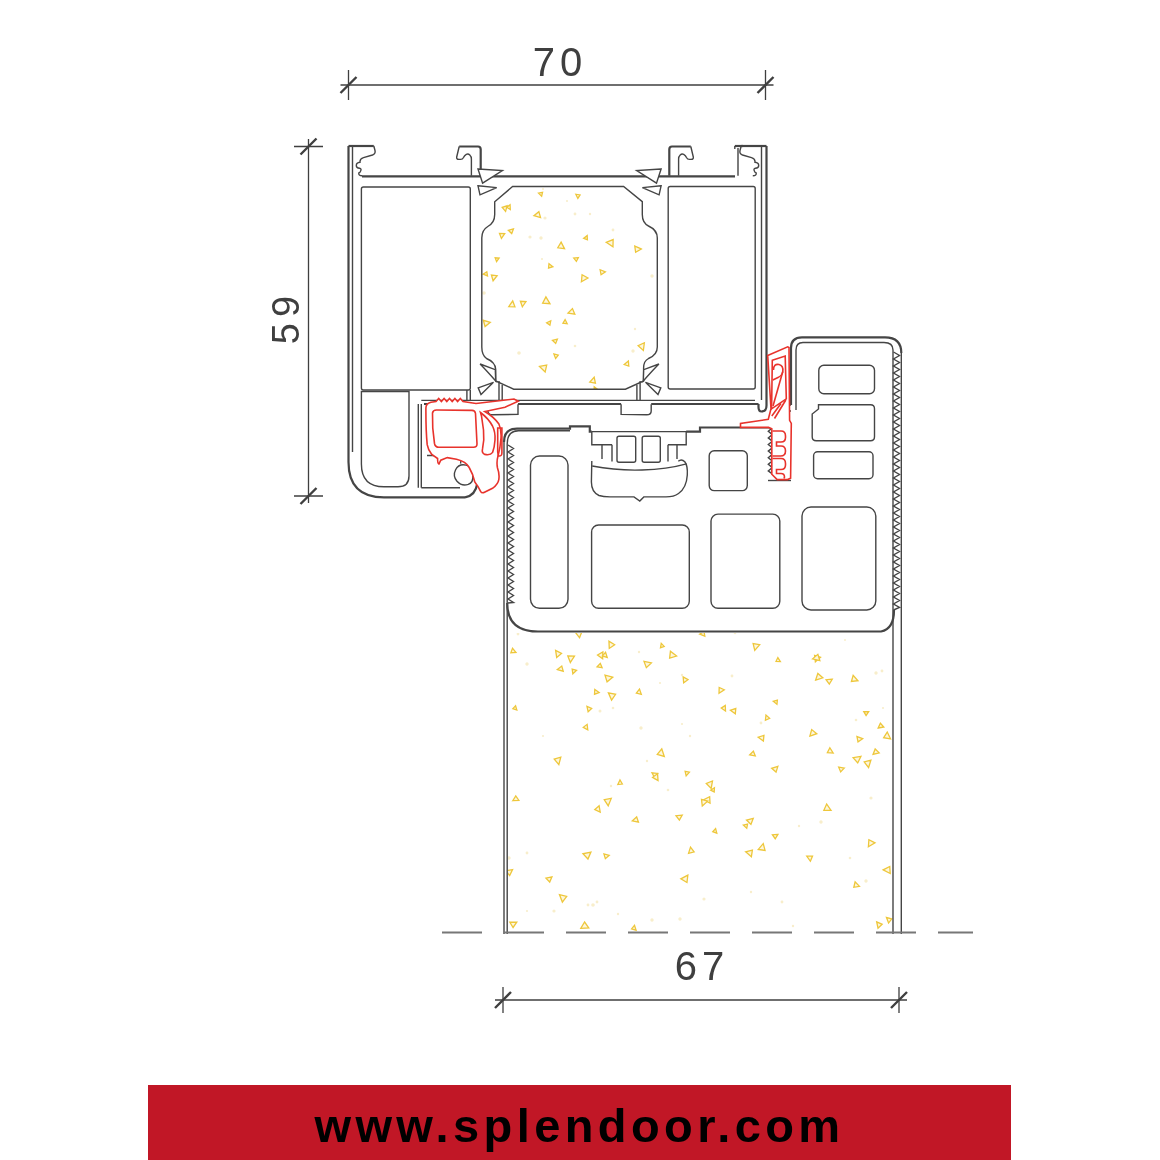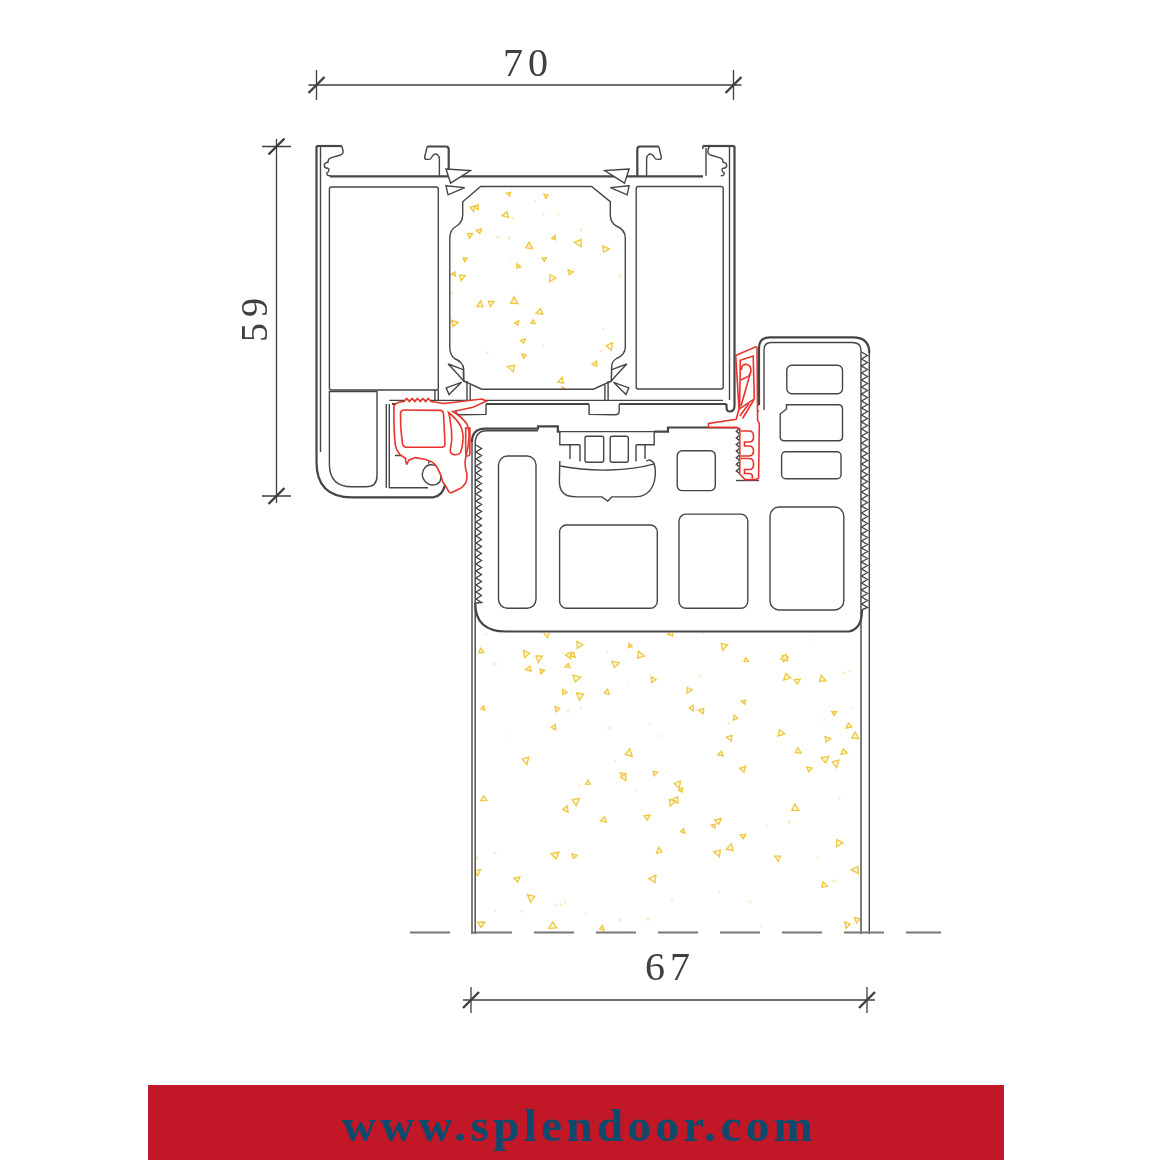--- a/index.html
+++ b/index.html
@@ -1,17 +1,17 @@
 <!DOCTYPE html>
 <html><head>
 <meta charset="utf-8">
 <style>
 html,body{margin:0;padding:0;background:#ffffff;}
 #page{position:relative;width:1004px;height:1160px;background:#ffffff;overflow:hidden;
-font-family:Liberation Serif, serif;}
+font-family:Liberation Sans, sans-serif;padding-left:32px;}
 </style>
 </head>
 <body>
 <div id="page">
 <svg width="1160" height="1160" viewBox="0 0 1160 1160">
 
 <g>
         <clipPath id="cfoam1">
           <path d="M480.6,186.5 H591.6 L610.3,201.7 V214.6 Q610.3,223 616.5,226 Q625.3,230 625.3,238 V347 Q625.3,355 616.5,358.5 Q611.6,361 611.6,368 V381 L593.4,389.2 H481.7 L463.7,381 V369.5 Q463.3,362 454.5,358.5 Q449.8,355 449.8,347 V238 Q449.8,230 455.8,226.5 Q462.7,223 462.7,214.6 V201.7 Z"></path>
         </clipPath>
@@ -398,14 +398,14 @@
 <path d="M471,987 V1013 M867,987 V1013"></path>
 <path d="M463,1008 L479,992 M859,1008 L875,992" stroke-width="2.4"></path>
 </g>
 <text x="670" y="980" font-size="40" letter-spacing="5" fill="#3f3f3f" text-anchor="middle">67</text>
 
 <path d="M410,932.5 H941" stroke="#777" stroke-width="2.2" stroke-dasharray="40 22" fill="none"></path>
 </svg>
 
 <div style="position:absolute;left:148px;top:1085px;width:863px;height:75px;background:#c11726;"></div>
 
-<div style="position:absolute;left:148px;top:1085px;width:863px;height:75px;line-height:81px;text-align:center;color:#0c4a6e;font-size:47px;font-weight:bold;letter-spacing:4.4px;">www.splendoor.com</div>
+<div style="position:absolute;left:148px;top:1085px;width:863px;height:75px;line-height:81px;text-align:center;color:#000000;font-size:47px;font-weight:bold;letter-spacing:4.4px;">www.splendoor.com</div>
 </div>
 
 </body></html>

